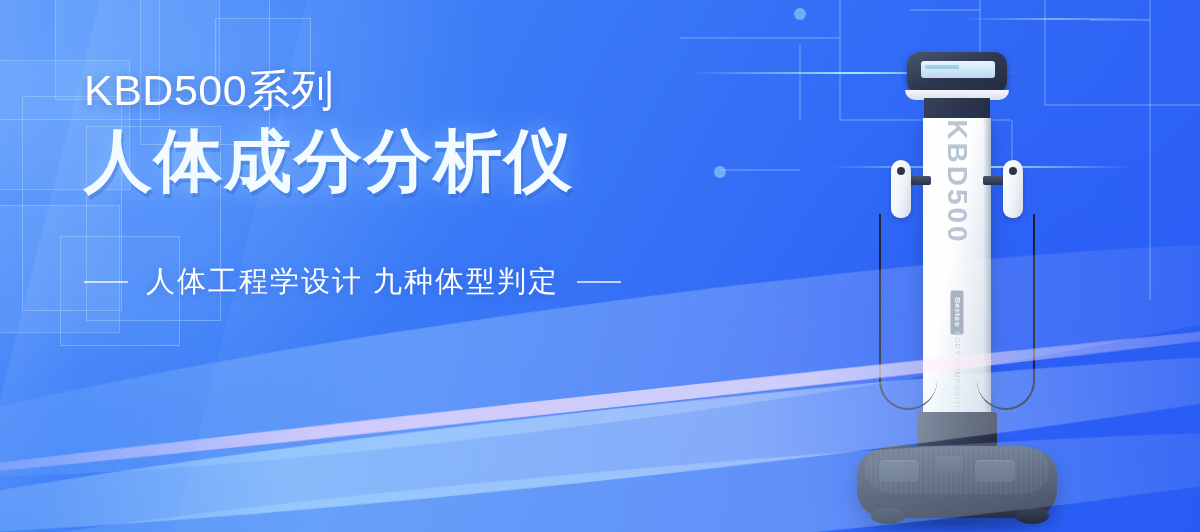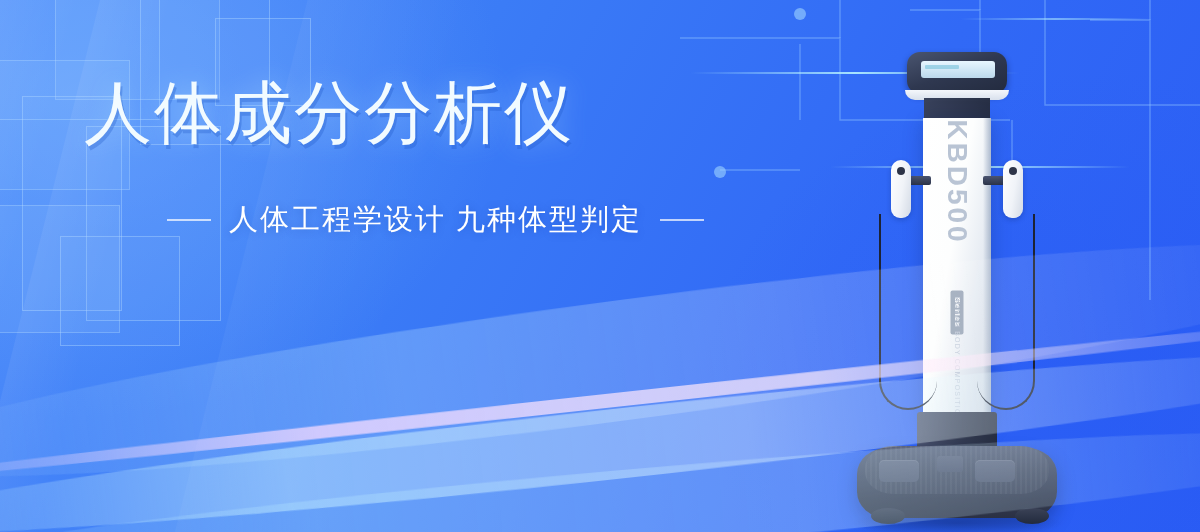--- a/index.html
+++ b/index.html
@@ -68,34 +68,33 @@
     color: #ffffff;
     font-weight: 400;
     letter-spacing: 0.5px;
     text-shadow: 0 2px 10px rgba(12,45,140,0.30);
   }
 
   .headline {
     margin-top: 8px;
     font-size: 68px;
     line-height: 1.12;
-    font-weight: 400;
+    font-weight: 700;
     letter-spacing: 2px;
     color: #f2fbff;
     text-shadow:
       2px 4px 0 rgba(30,85,200,0.30),
       0 0 26px rgba(190,235,255,0.45);
   }
 
   .subline-wrap {
-    margin-top: 50px;
+    margin-top: 64px;
     display: flex;
     align-items: center;
     gap: 18px;
-    justify-content: flex-end;
   }
   .dash {
     width: 44px;
     height: 2px;
     background: rgba(255,255,255,0.70);
     flex: none;
   }
   .subline {
     font-size: 29px;
     color: #ffffff;
@@ -398,20 +397,21 @@
   <div class="streak" style="top:300px; height:120px; transform: rotate(-7.5deg);
               background: linear-gradient(to right, rgba(180,225,255,0.0), rgba(190,230,255,0.30) 35%, rgba(255,255,255,0.20) 60%, rgba(180,225,255,0.0));"></div>
   <div class="streak" style="top:392px; height:14px; transform: rotate(-6.2deg);
               background: linear-gradient(to right, rgba(225,200,255,0.0), rgba(236,214,255,0.80) 30%, rgba(255,235,250,0.70) 62%, rgba(225,200,255,0.0));"></div>
   <div class="streak" style="top:408px; height:70px; transform: rotate(-6.2deg);
               background: linear-gradient(to right, rgba(190,235,255,0.0), rgba(198,238,255,0.55) 28%, rgba(235,250,255,0.45) 58%, rgba(190,235,255,0.0));"></div>
   <div class="streak" style="top:470px; height:80px; transform: rotate(-5deg);
               background: linear-gradient(to right, rgba(160,215,255,0.0), rgba(175,225,255,0.38) 30%, rgba(210,240,255,0.30) 62%, rgba(160,215,255,0.0));"></div>
 
   <div class="copy">
+    <div class="eyebrow">KBD500系列</div>
     <div class="headline">人体成分分析仪</div>
     <div class="subline-wrap">
       <span class="dash"></span>
       <span class="subline">人体工程学设计  九种体型判定</span>
       <span class="dash"></span>
     </div>
   </div>
 
 
 </div>

